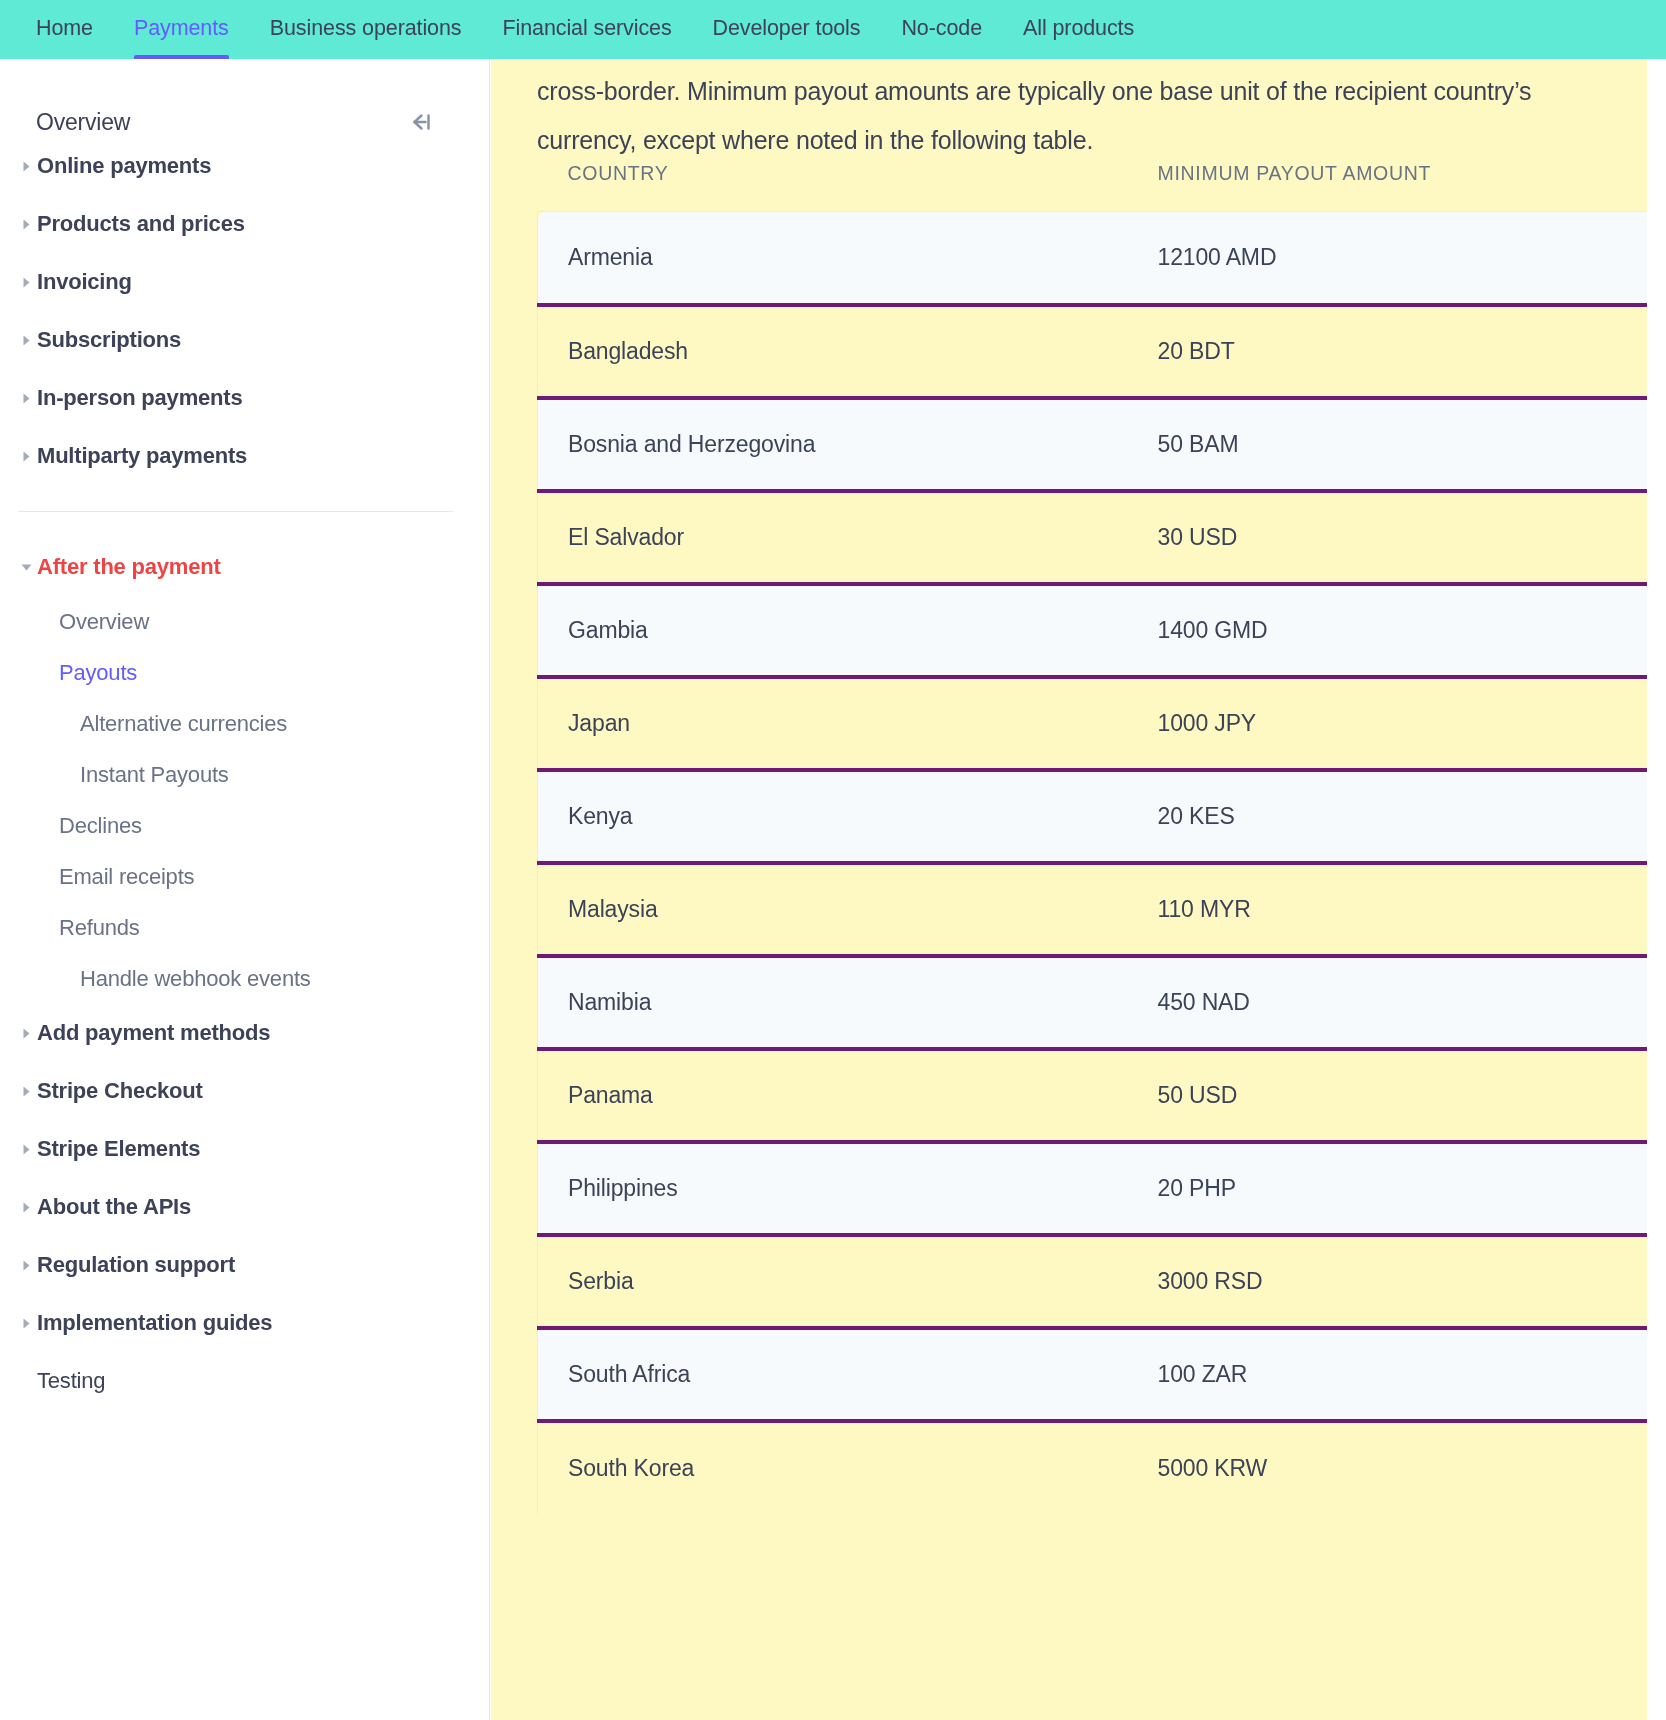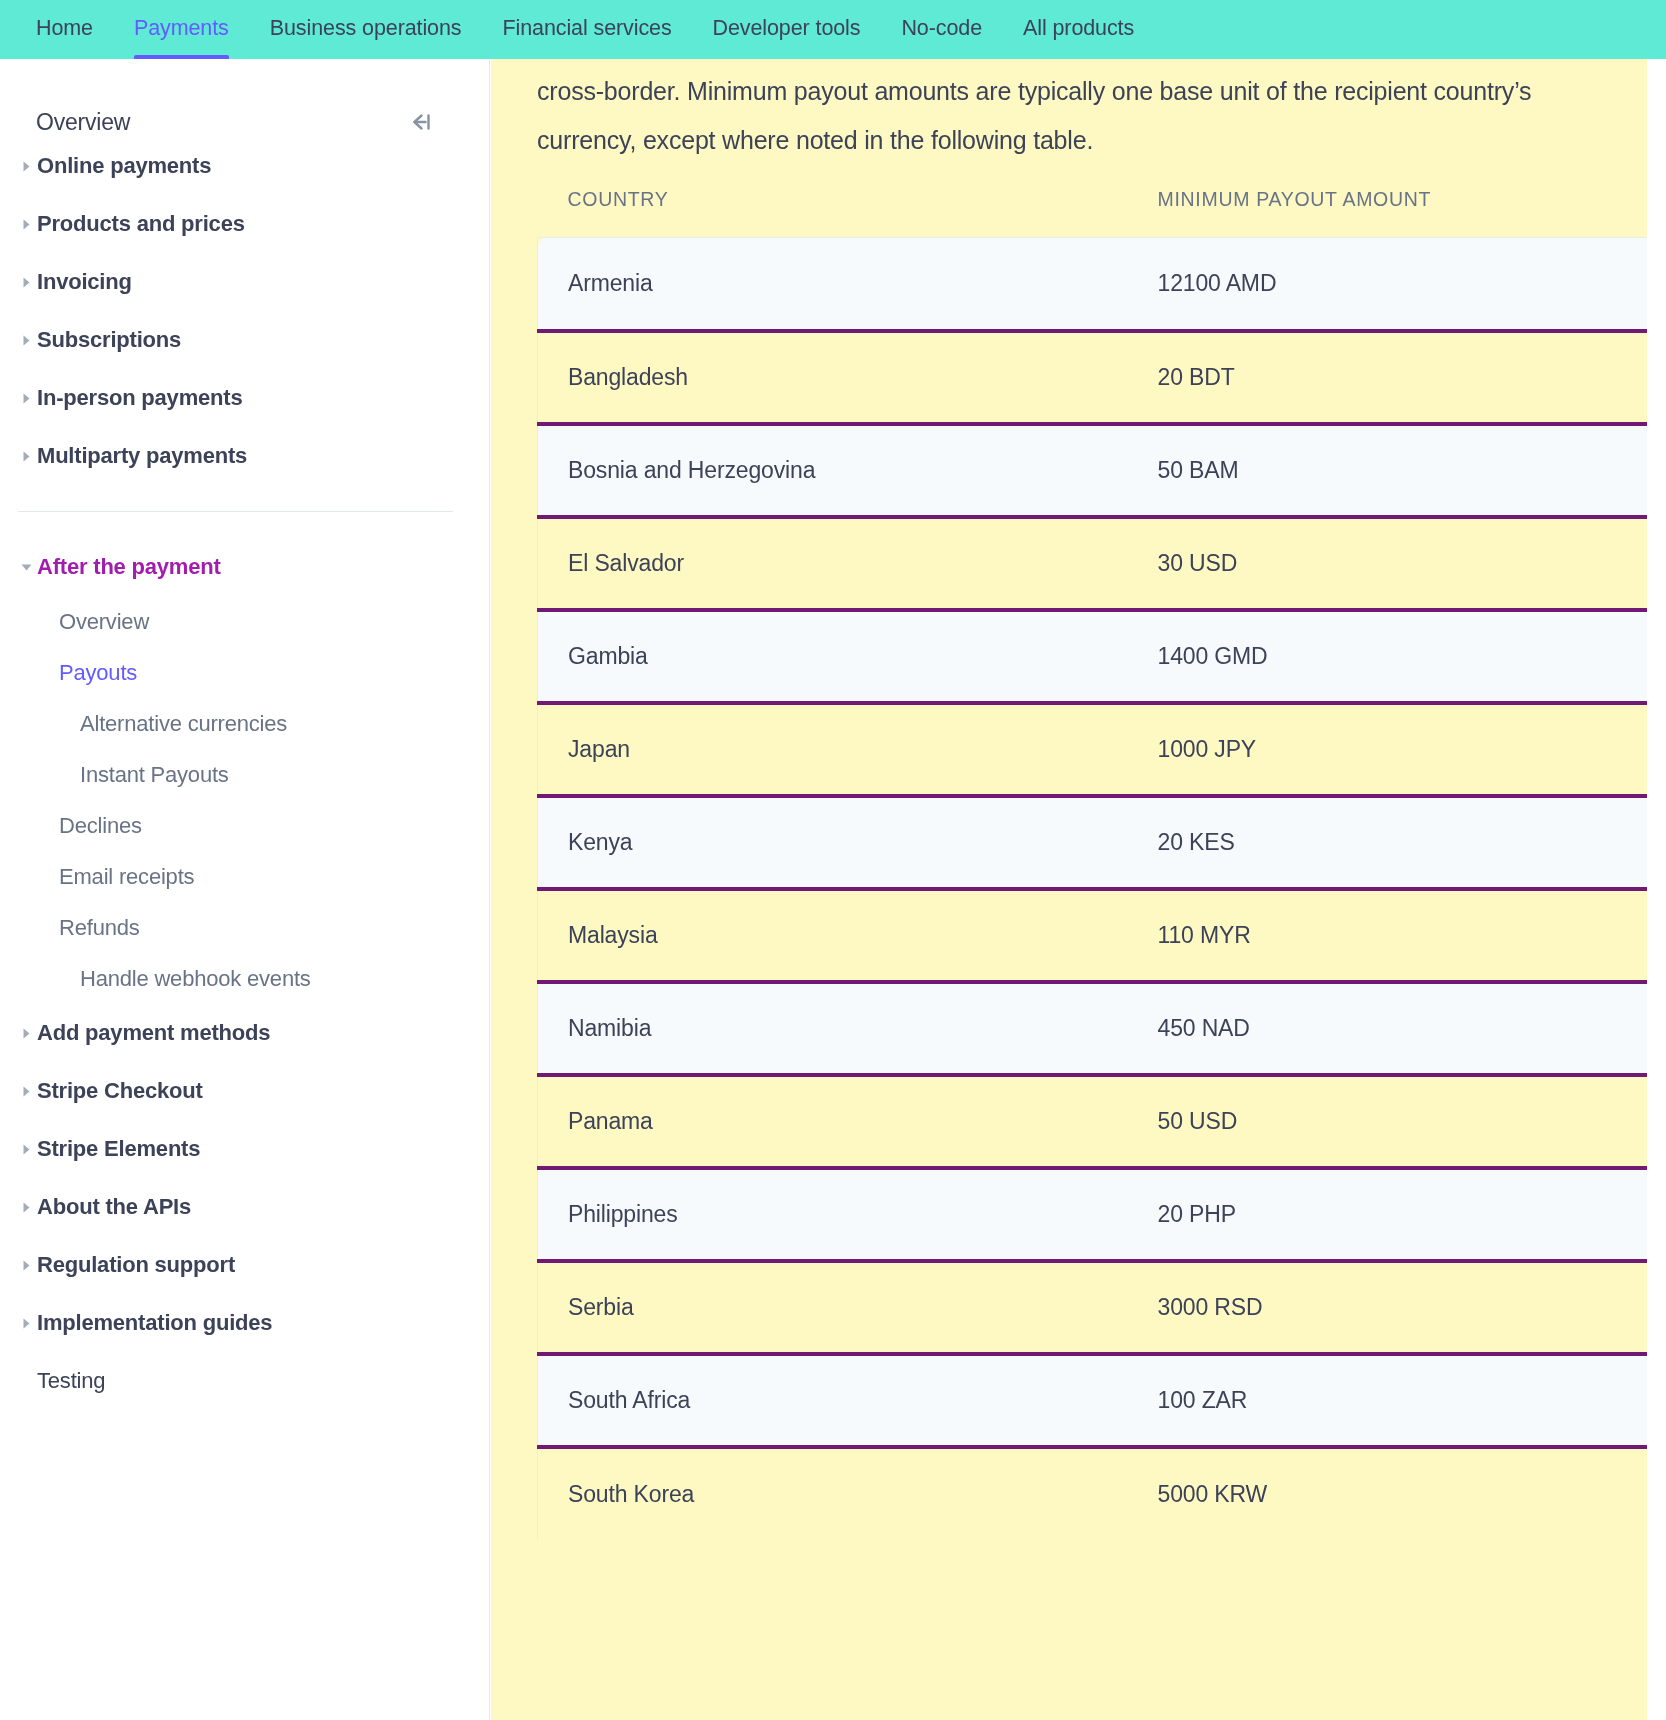--- a/index.html
+++ b/index.html
@@ -115,21 +115,21 @@
   }
   .nav-l1 .nav-label { color: #3c4257; font-weight: 700; }
   .nav-l1-plain .nav-label { color: #3c4257; font-weight: 400; }
 
   .divider {
     height: 1px;
     background: #e3e8ee;
     margin: 26px 36px 26px 18px;
   }
 
-  .nav-section .nav-label { color: #a21caf; font-weight: 700; }
+  .nav-section .nav-label { color: #ef4444; font-weight: 700; }
 
   .nav-child {
     display: flex;
     align-items: center;
     height: 51px;
     padding-left: 59px;
     cursor: pointer;
   }
   .nav-child .nav-label { color: #697386; font-weight: 400; }
   .nav-child.selected .nav-label { color: #635bff; font-weight: 400; }
@@ -158,21 +158,20 @@
   .table-wrap {
     position: absolute;
     top: 103px;
     left: 46px;
     width: 1120px;
   }
   table.payout-table {
     border-collapse: collapse;
     width: 1120px;
     table-layout: fixed;
-    margin-top: 26px;
   }
   table.payout-table th {
     text-align: left;
     font-size: 19.5px;
     font-weight: 400;
     letter-spacing: 0.7px;
     color: #697386;
     text-transform: uppercase;
     padding: 0 0 26px 30px;
     border: none;

